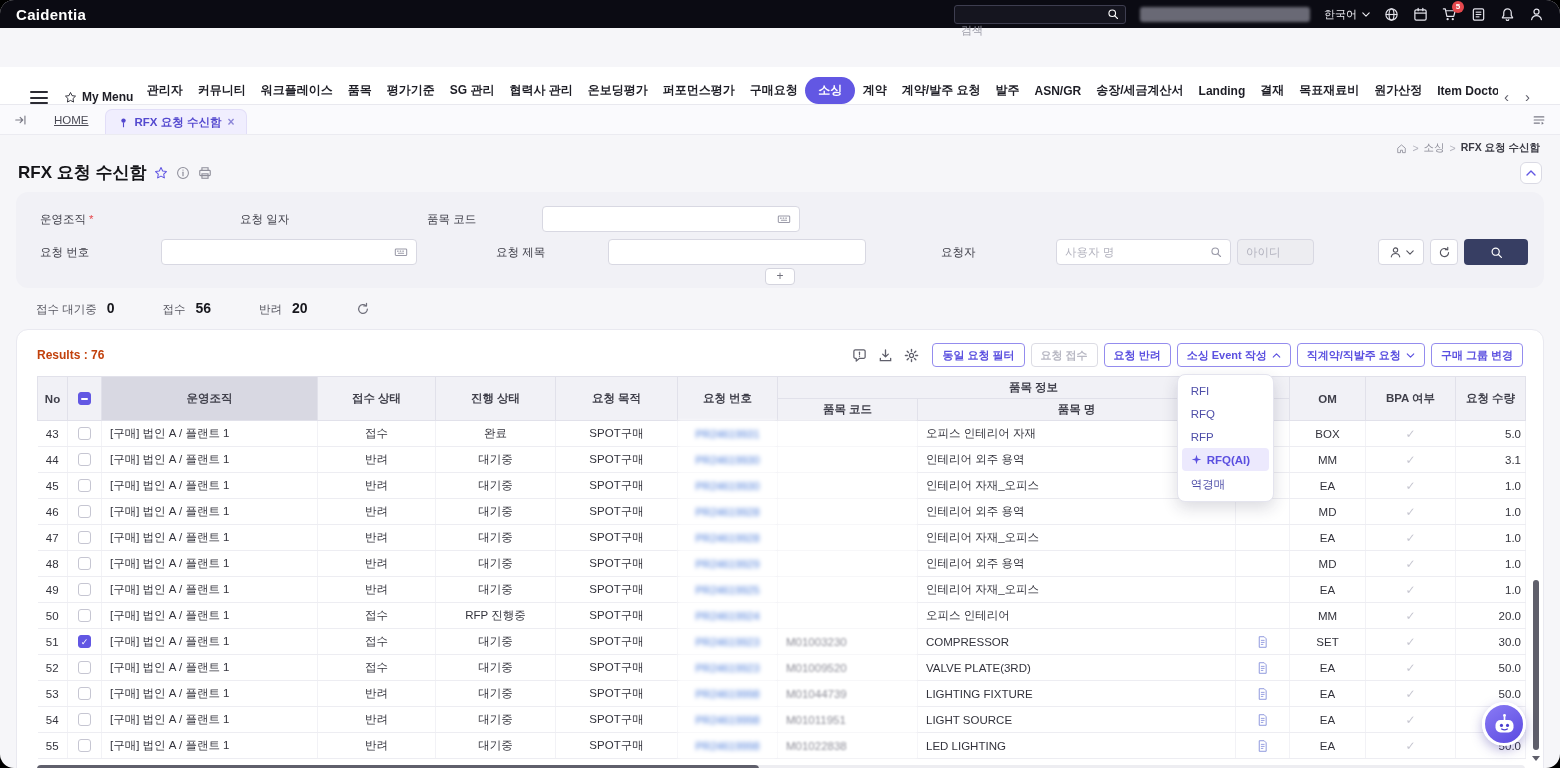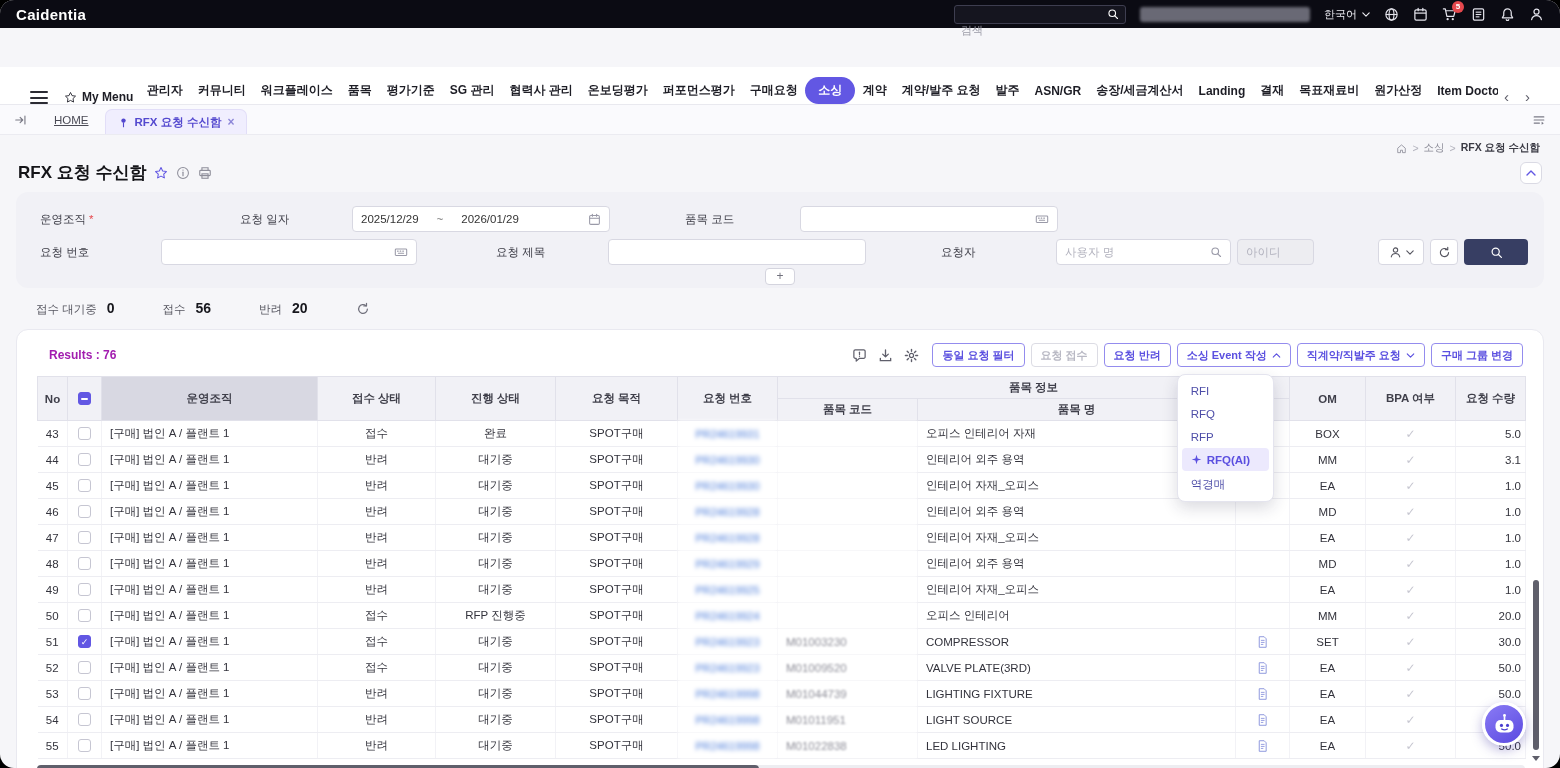--- a/index.html
+++ b/index.html
@@ -79,21 +79,21 @@
   
   .summary{display:flex;align-items:center;gap:48px;padding:12px 20px 10px;}
   .sum-item{display:flex;align-items:baseline;gap:10px;}
   .sum-label{font-size:11.5px;color:#55555f;}
   .sum-val{font-size:14px;font-weight:700;color:#17171d;}
   .sum-refresh{color:#70707c;display:flex;cursor:pointer;}
 
   
   .card{background:#fff;border:1px solid #e9e9f0;border-radius:12px;margin-top:2px;height:456px;padding:12px 20px 10px;position:relative;}
   .card-head{display:flex;align-items:center;height:26px;}
-  .res-count{font-size:12px;font-weight:700;color:#a21caf;margin-left:12px;}
+  .res-count{font-size:12px;font-weight:700;color:#c2410c;}
   .card-tools{margin-left:auto;display:flex;align-items:center;gap:11px;color:#5f5f6b;}
   .card-tools .tool{display:flex;cursor:pointer;}
   .btns{display:flex;gap:6px;margin-left:13px;}
   .btn{height:24px;padding:0 9px;border-radius:4px;border:1px solid #948cee;background:#fff;color:#5b50e0;font-size:11px;font-weight:600;display:flex;align-items:center;gap:5px;white-space:nowrap;cursor:pointer;}
   .btn.disabled{border-color:#dcdce4;color:#b9b9c4;cursor:default;}
   .btn .chev{display:flex;}
   .btn-wrap{position:relative;}
 
   
   .dropdown{position:absolute;top:31px;left:0;width:97px;background:#fff;border:1px solid #e4e4ee;border-radius:8px;box-shadow:0 6px 16px rgba(30,30,60,.16);padding:4px;z-index:40;}
@@ -392,30 +392,20 @@
           <svg class="ic" width="10" height="6" viewBox="0 0 10 6">
             <use href="#i-chev-u"></use>
           </svg>
         </span>
     </div>
 
     <div class="filter">
       <div class="frow">
         <span class="flabel w1"><span>운영조직</span><span class="req">*</span></span>
         <span class="flabel w2">요청 일자</span>
-        <div class="inp f2">
-          <span>2025/12/29</span>
-          <span class="dsep">~</span>
-          <span>2026/01/29</span>
-          <span class="ticon">
-              <svg class="ic" width="13" height="13" viewBox="0 0 16 16">
-                <use href="#i-cal"></use>
-              </svg>
-            </span>
-        </div>
         <span class="flabel w3">품목 코드</span>
         <div class="inp f3">
           <input style="">
           <span class="ticon">
               <svg class="ic" width="14" height="14" viewBox="0 0 16 16">
                 <use href="#i-keyboard"></use>
               </svg>
             </span>
         </div>
       </div>

